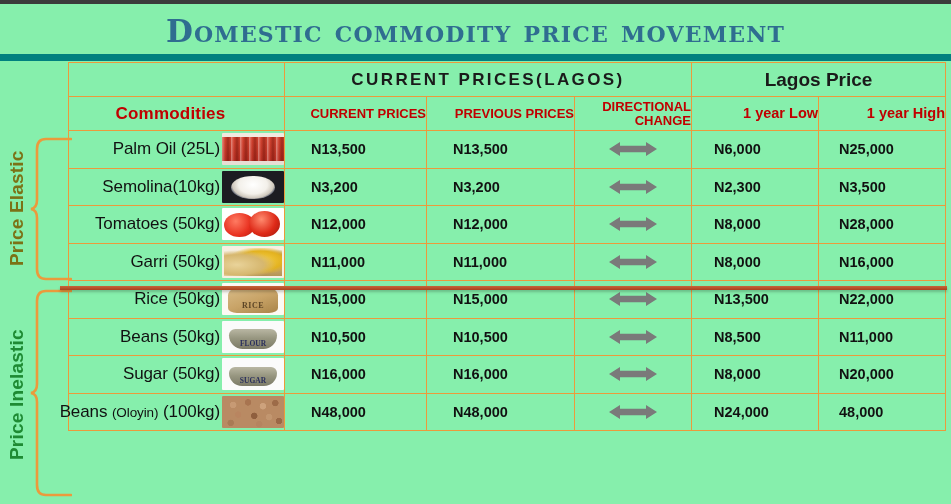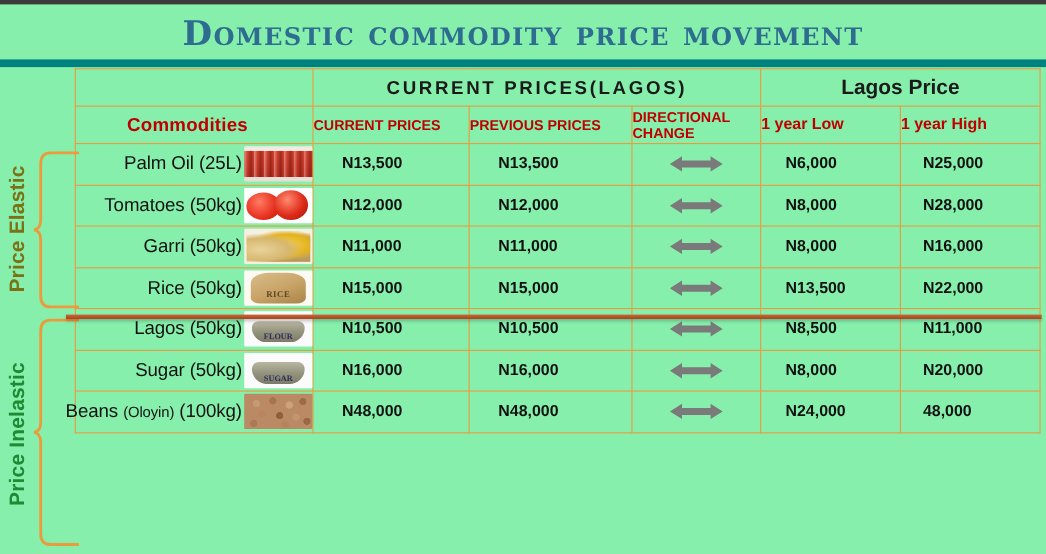--- a/index.html
+++ b/index.html
@@ -92,21 +92,21 @@
     letter-spacing: 2.4px;
     white-space: nowrap;
   }
   .grp-hdr.lagos { letter-spacing: 0; font-size: 19px; }
 
   .sub-hdr {
     height: 34px;
     font-weight: 700;
     font-size: 13px;
     color: #c00000;
-    text-align: left;
+    text-align: right;
     padding: 2px 4px;
     line-height: 1.05;
   }
   .sub-hdr.commodities {
     font-size: 17px;
     text-align: center;
     padding-right: 12px;
     letter-spacing: .2px;
   }
   .sub-hdr.bigger { font-size: 14.5px; }
@@ -325,20 +325,45 @@
     <td>
               <div class="price low">N6,000</div>
             </td>
     <td>
               <div class="price high">N25,000</div>
             </td>
   </tr>
           <tr class="data-row">
     <td class="com-cell">
       <div class="com-inner">
+        <span class="com-name">Semolina(10kg)</span>
+        <span class="thumb t-semolina"></span>
+      </div>
+    </td>
+    <td>
+              <div class="price">N3,200</div>
+            </td>
+    <td>
+              <div class="price">N3,200</div>
+            </td>
+    <td class="dir-cell">
+      <span><svg class="arrow-lr" width="52" height="20" viewBox="0 0 52 20" aria-hidden="true">
+  <path d="M13 3 L2 10 L13 17 L13 13.2 L39 13.2 L39 17 L50 10 L39 3 L39 6.8 L13 6.8 Z" fill="#7a7a7a"></path>
+                </svg></span>
+    </td>
+    <td>
+              <div class="price low">N2,300</div>
+            </td>
+    <td>
+              <div class="price high">N3,500</div>
+            </td>
+  </tr>
+          <tr class="data-row">
+    <td class="com-cell">
+      <div class="com-inner">
         <span class="com-name">Tomatoes (50kg)</span>
         <span class="thumb t-tomato"></span>
       </div>
     </td>
     <td>
               <div class="price">N12,000</div>
             </td>
     <td>
               <div class="price">N12,000</div>
             </td>
@@ -400,21 +425,21 @@
     <td>
               <div class="price low">N13,500</div>
             </td>
     <td>
               <div class="price high">N22,000</div>
             </td>
   </tr>
           <tr class="data-row">
     <td class="com-cell">
       <div class="com-inner">
-        <span class="com-name">Lagos (50kg)</span>
+        <span class="com-name">Beans (50kg)</span>
         <span class="thumb t-flour"></span>
       </div>
     </td>
     <td>
               <div class="price">N10,500</div>
             </td>
     <td>
               <div class="price">N10,500</div>
             </td>
     <td class="dir-cell">

